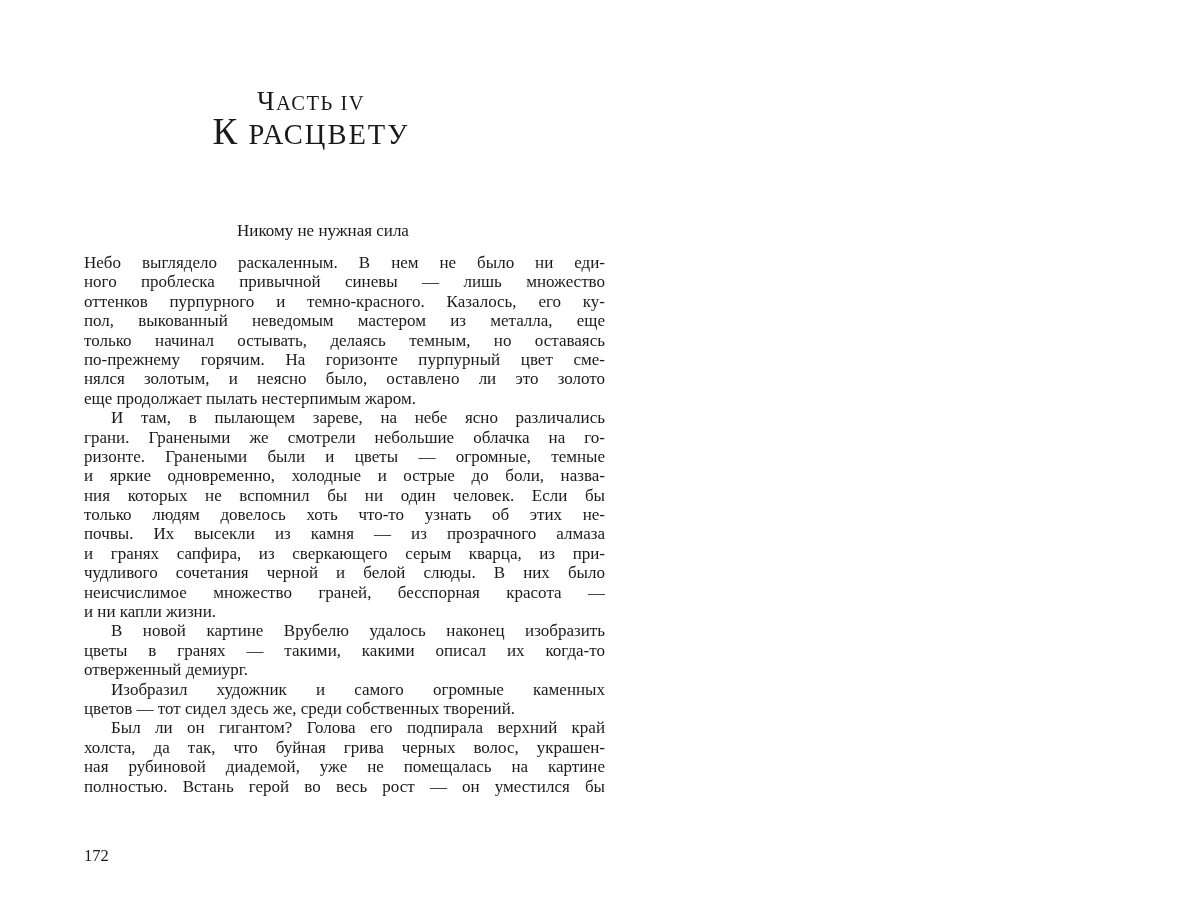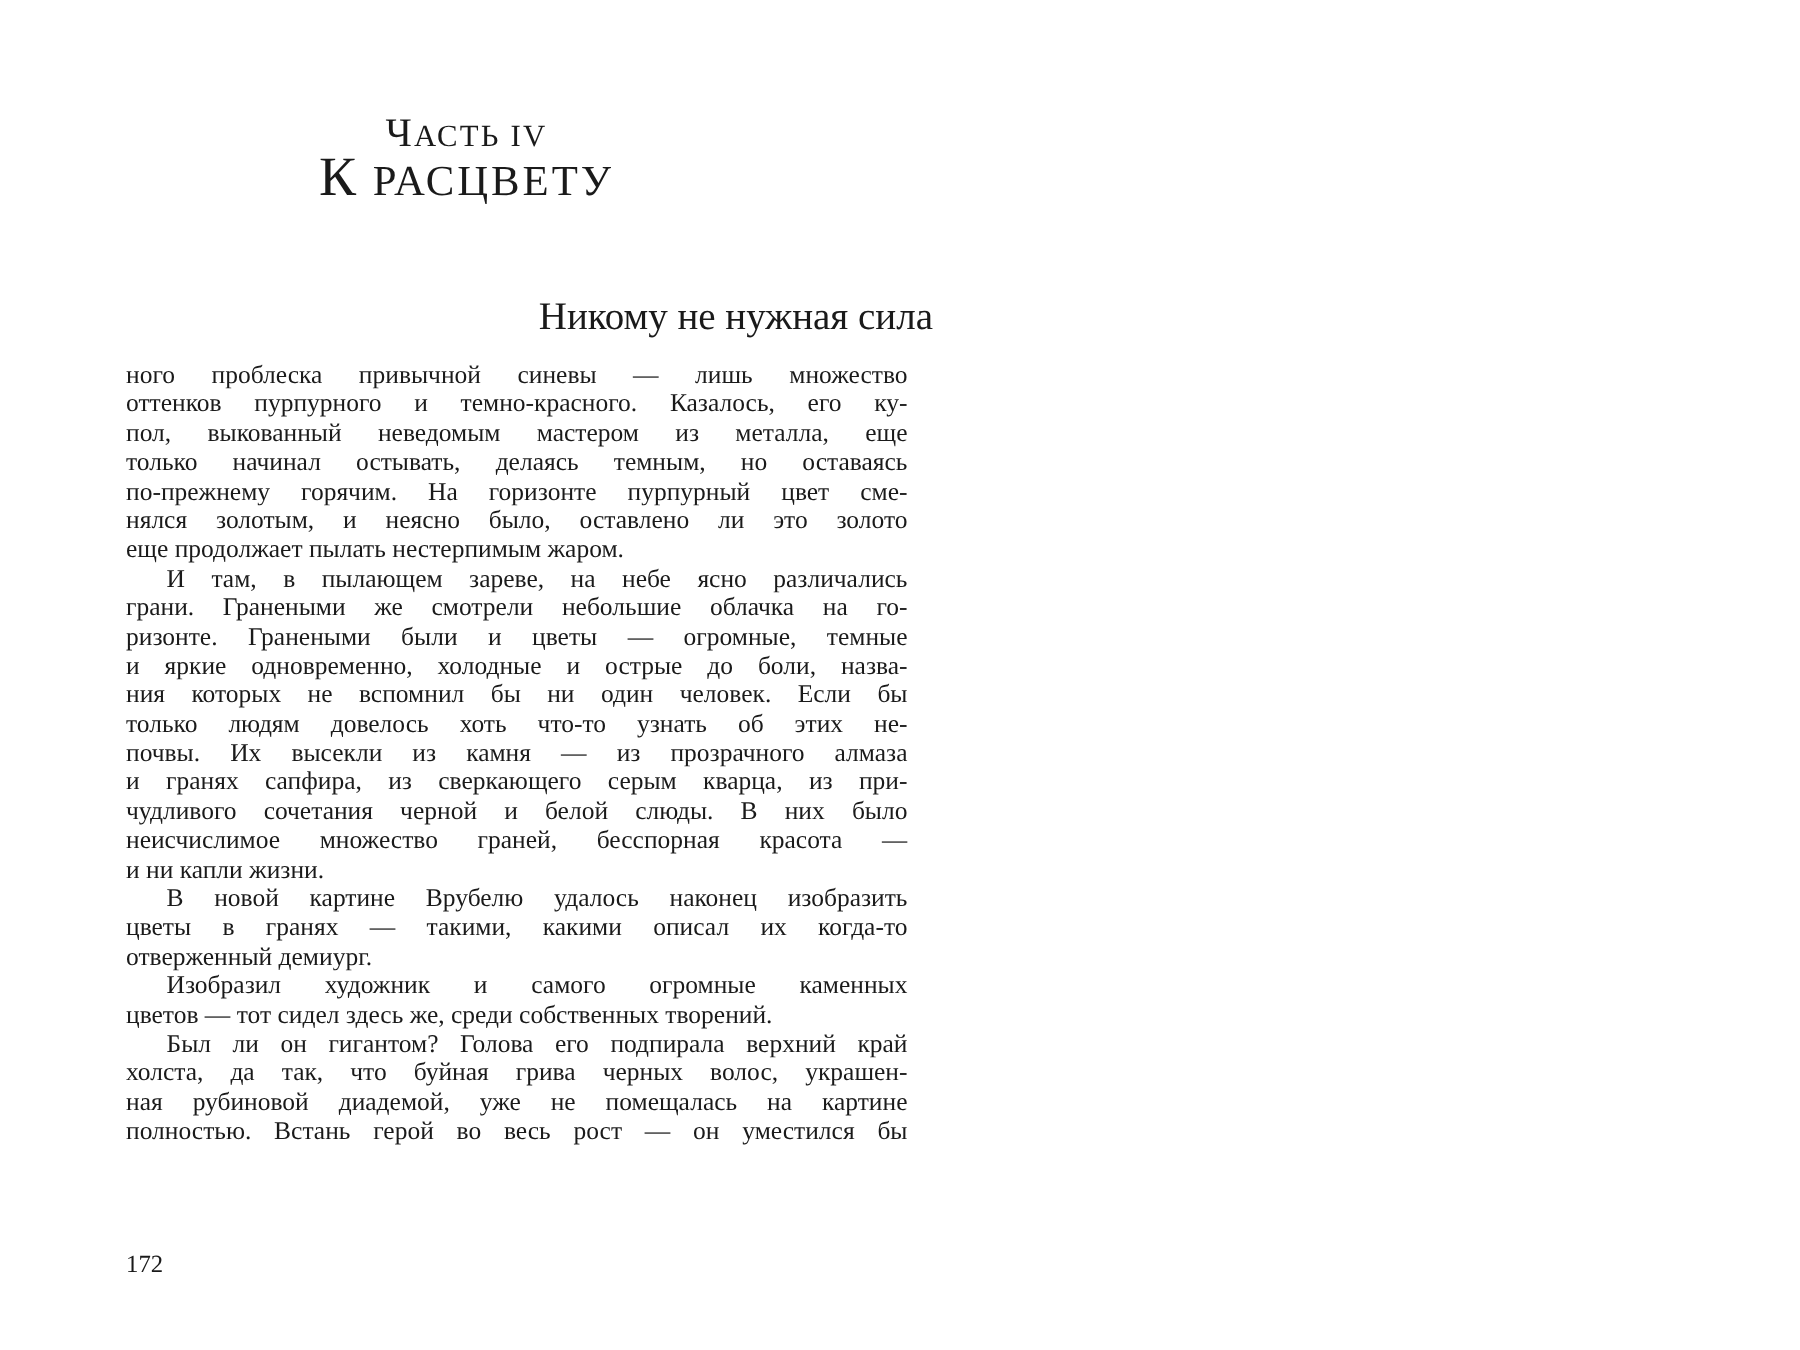--- a/index.html
+++ b/index.html
@@ -14,21 +14,21 @@
     color: #1a1a1a;
     position: relative;
     overflow: hidden;
   }
   .spread {
     position: absolute;
     inset: 0;
   }
   .page {
     position: absolute;
-    top: 3px;
+    top: 16px;
     height: 668px;
   }
   .page-left  { left: 0;   width: 620px; }
   .page-right { left: 620px; width: 580px; }
 
   
   .part-heading {
     position: absolute;
     left: 0; top: 70px;
     width: 622px;
@@ -47,23 +47,23 @@
     letter-spacing: 2px;
     white-space: nowrap;
   }
   .section-heading .cap { font-size: 37px; }
   .section-heading .sc  { font-size: 28.5px; text-transform: uppercase; }
 
   .chapter-title {
     position: absolute;
     left: 0; top: 193px;
     width: 622px;
-    margin: 0;
-    text-align: right;
-    font-size: 26px;
+    margin: 12px;
+    text-align: center;
+    font-size: 17px;
     font-weight: normal;
     white-space: nowrap;
   }
 
   
   .body-text {
     position: absolute;
   }
   #left-body {
     left: 84px; top: 237px;
@@ -106,20 +106,21 @@
       <span class="cap">Ч</span><span class="sc">асть IV</span>
     </div>
 
     <div class="section-heading">
       <span class="cap">К</span><span class="sc"> расцвету</span>
     </div>
 
     <h2 class="chapter-title">Никому не нужная сила</h2>
 
     <div class="body-text" id="left-body">
+        <div class="ln">Небо выглядело раскаленным. В нем не было ни еди-</div>
         <div class="ln">ного проблеска привычной синевы — лишь множество</div>
         <div class="ln">оттенков пурпурного и темно-красного. Казалось, его ку-</div>
         <div class="ln">пол, выкованный неведомым мастером из металла, еще</div>
         <div class="ln">только начинал остывать, делаясь темным, но оставаясь</div>
         <div class="ln">по-прежнему горячим. На горизонте пурпурный цвет сме-</div>
         <div class="ln">нялся золотым, и неясно было, оставлено ли это золото</div>
         <div class="ln last">еще продолжает пылать нестерпимым жаром.</div>
         <div class="ln indent">И там, в пылающем зареве, на небе ясно различались</div>
         <div class="ln">грани. Гранеными же смотрели небольшие облачка на го-</div>
         <div class="ln">ризонте. Гранеными были и цветы — огромные, темные</div>

